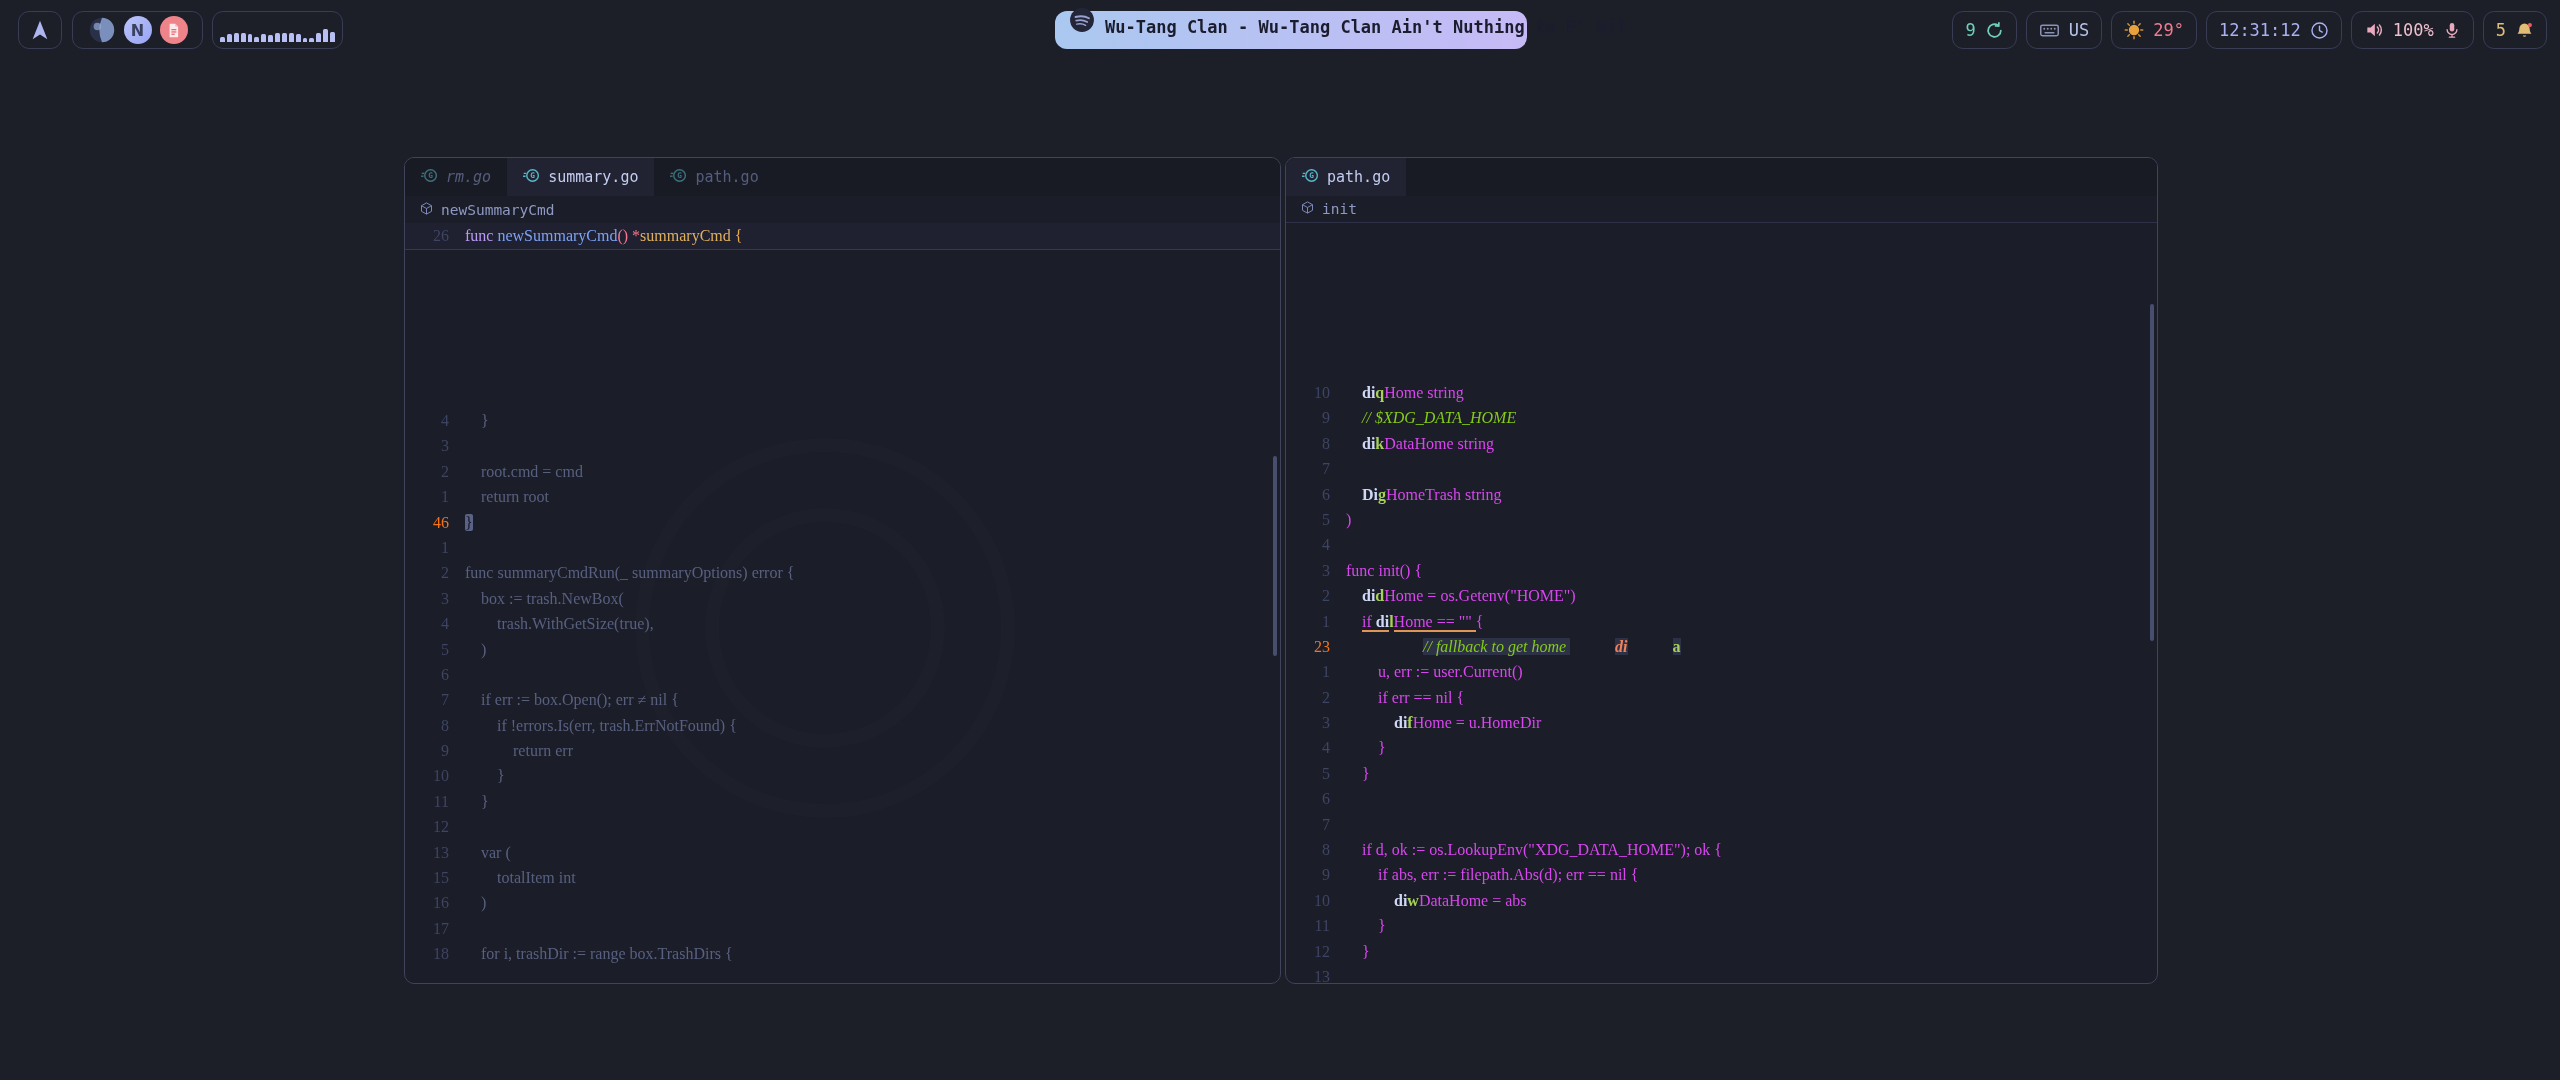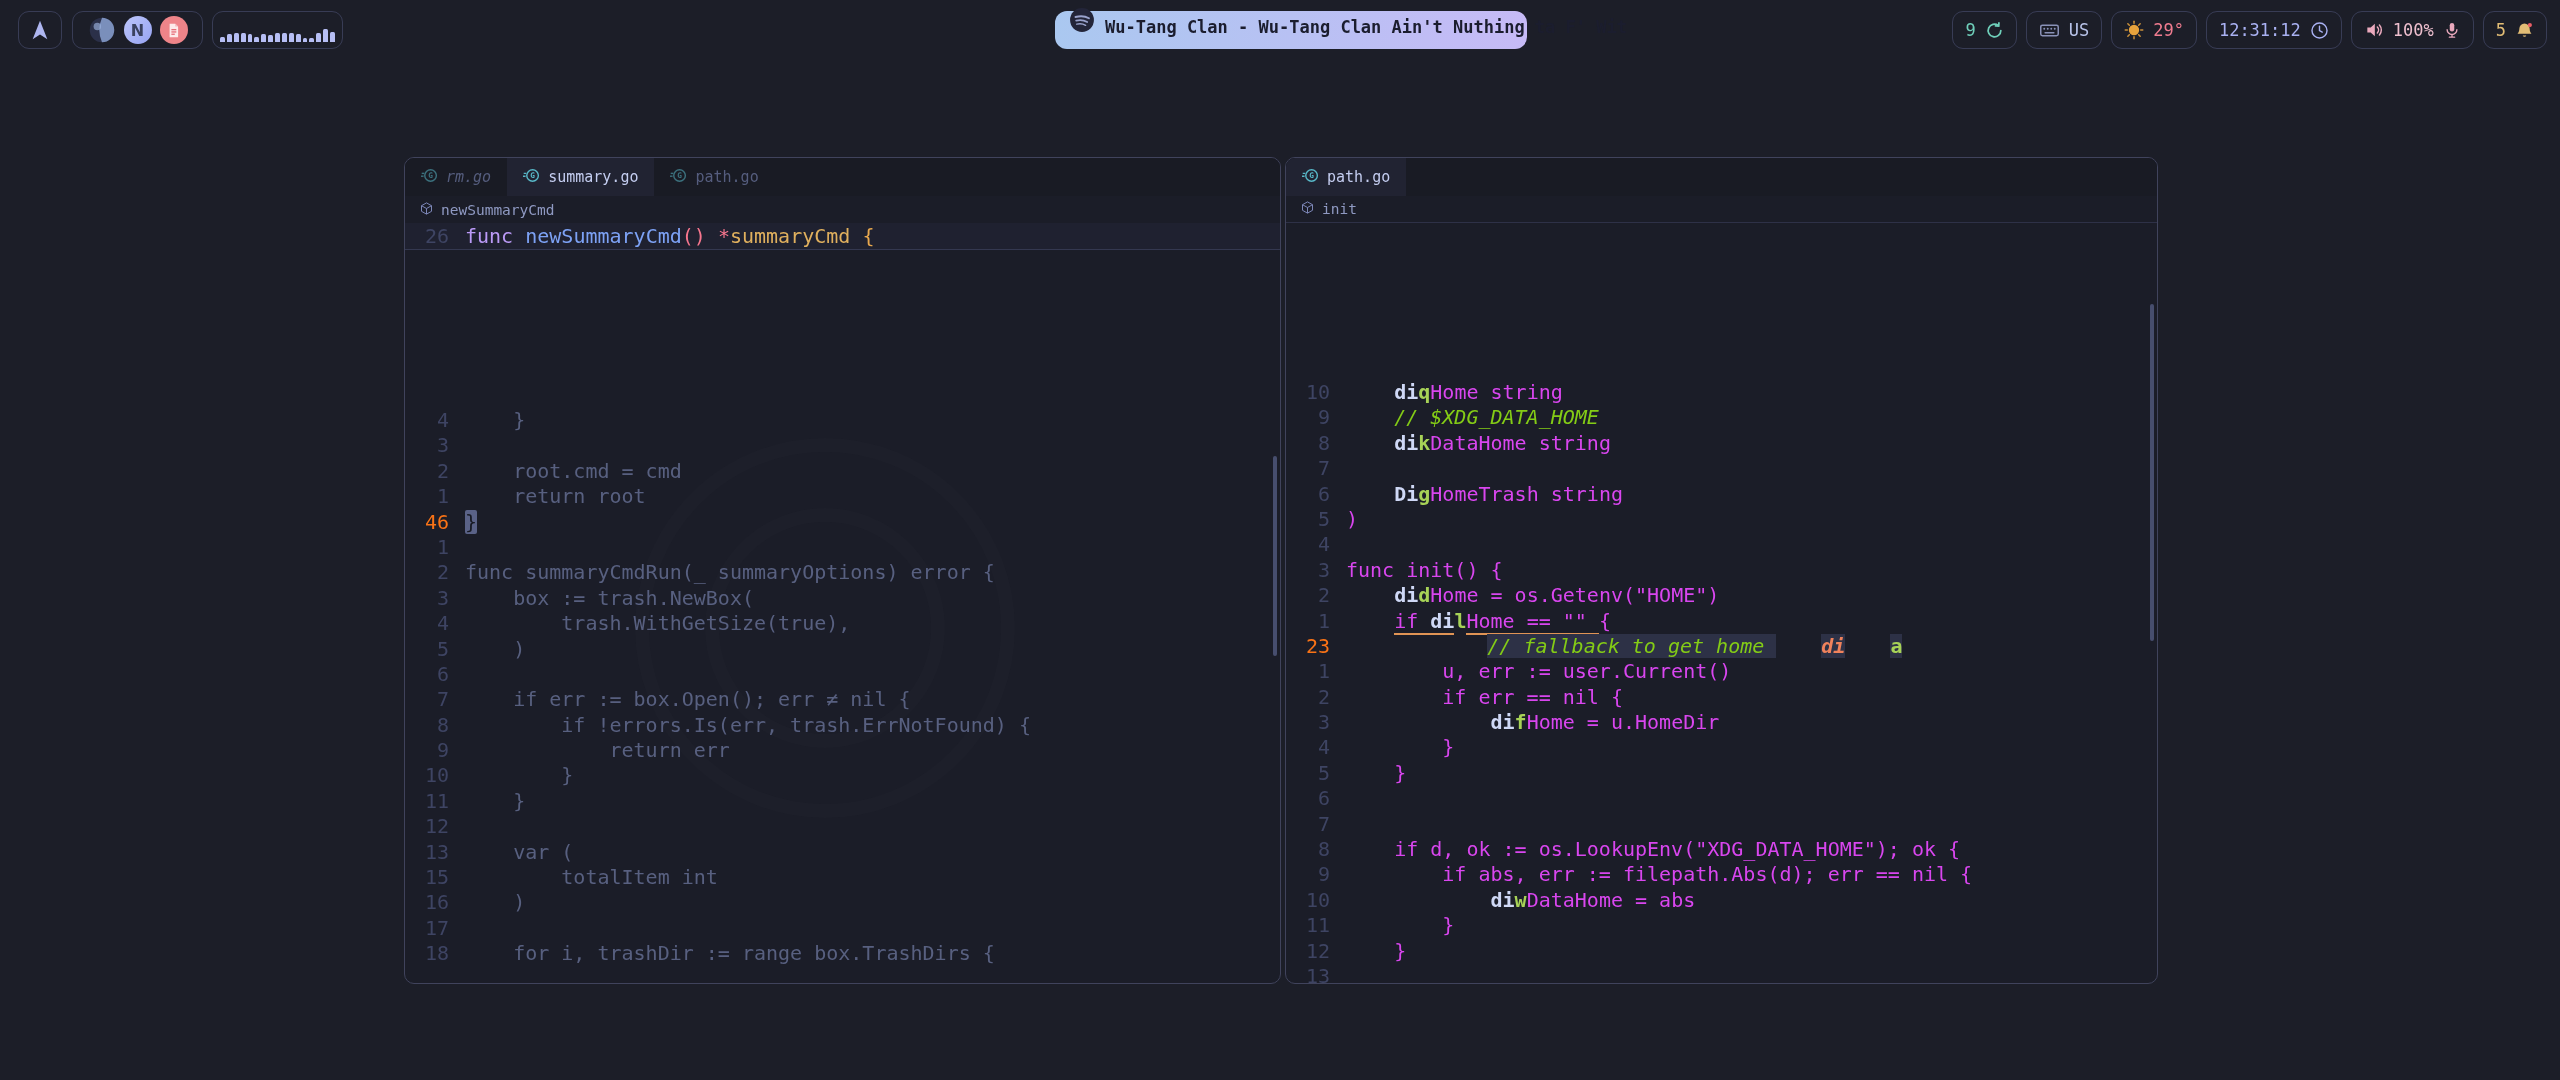--- a/index.html
+++ b/index.html
@@ -41,21 +41,21 @@
   .tab.active{background:#212332;color:#c4cdf0;}
   .tab.italic .tab-label{font-style:italic;}
   .tab .go-dim{opacity:.55;}
   .breadcrumb{height:27px;display:flex;align-items:center;gap:7px;padding-left:14px;
     font-size:14.5px;color:#8f99c2;}
   .bc-right{border-bottom:1px solid #2e3147;}
   .sticky{height:27px;background:#1f2130;border-bottom:1px solid #343850;}
   .code{position:absolute;left:0;right:11px;bottom:0;overflow:hidden;}
   .code-left{top:250px;}
   .code-right{top:222px;}
-  .row{display:flex;height:25.4px;line-height:25.4px;font-size:20px;white-space:pre;}
+  .row{display:flex;height:25.4px;line-height:25.4px;font-size:16px;white-space:pre;font-family:Liberation Serif, serif;}
   .num{width:44px;padding-left:8px;text-align:right;color:#3e4463;flex:none;}
   .num.cur{text-align:right;padding-left:14px;color:#f97316;}
   .codetext{margin-left:16px;}
   .sticky .row{height:26px;line-height:26px;}
 
   
   .pane-left .s-t{color:#586080;}
   .pane-right .s-t{color:#d946ef;}
   .s-t2{color:#9aa5ce;}
   .s-cm{color:#84cc16;font-style:italic;text-align:right;}

